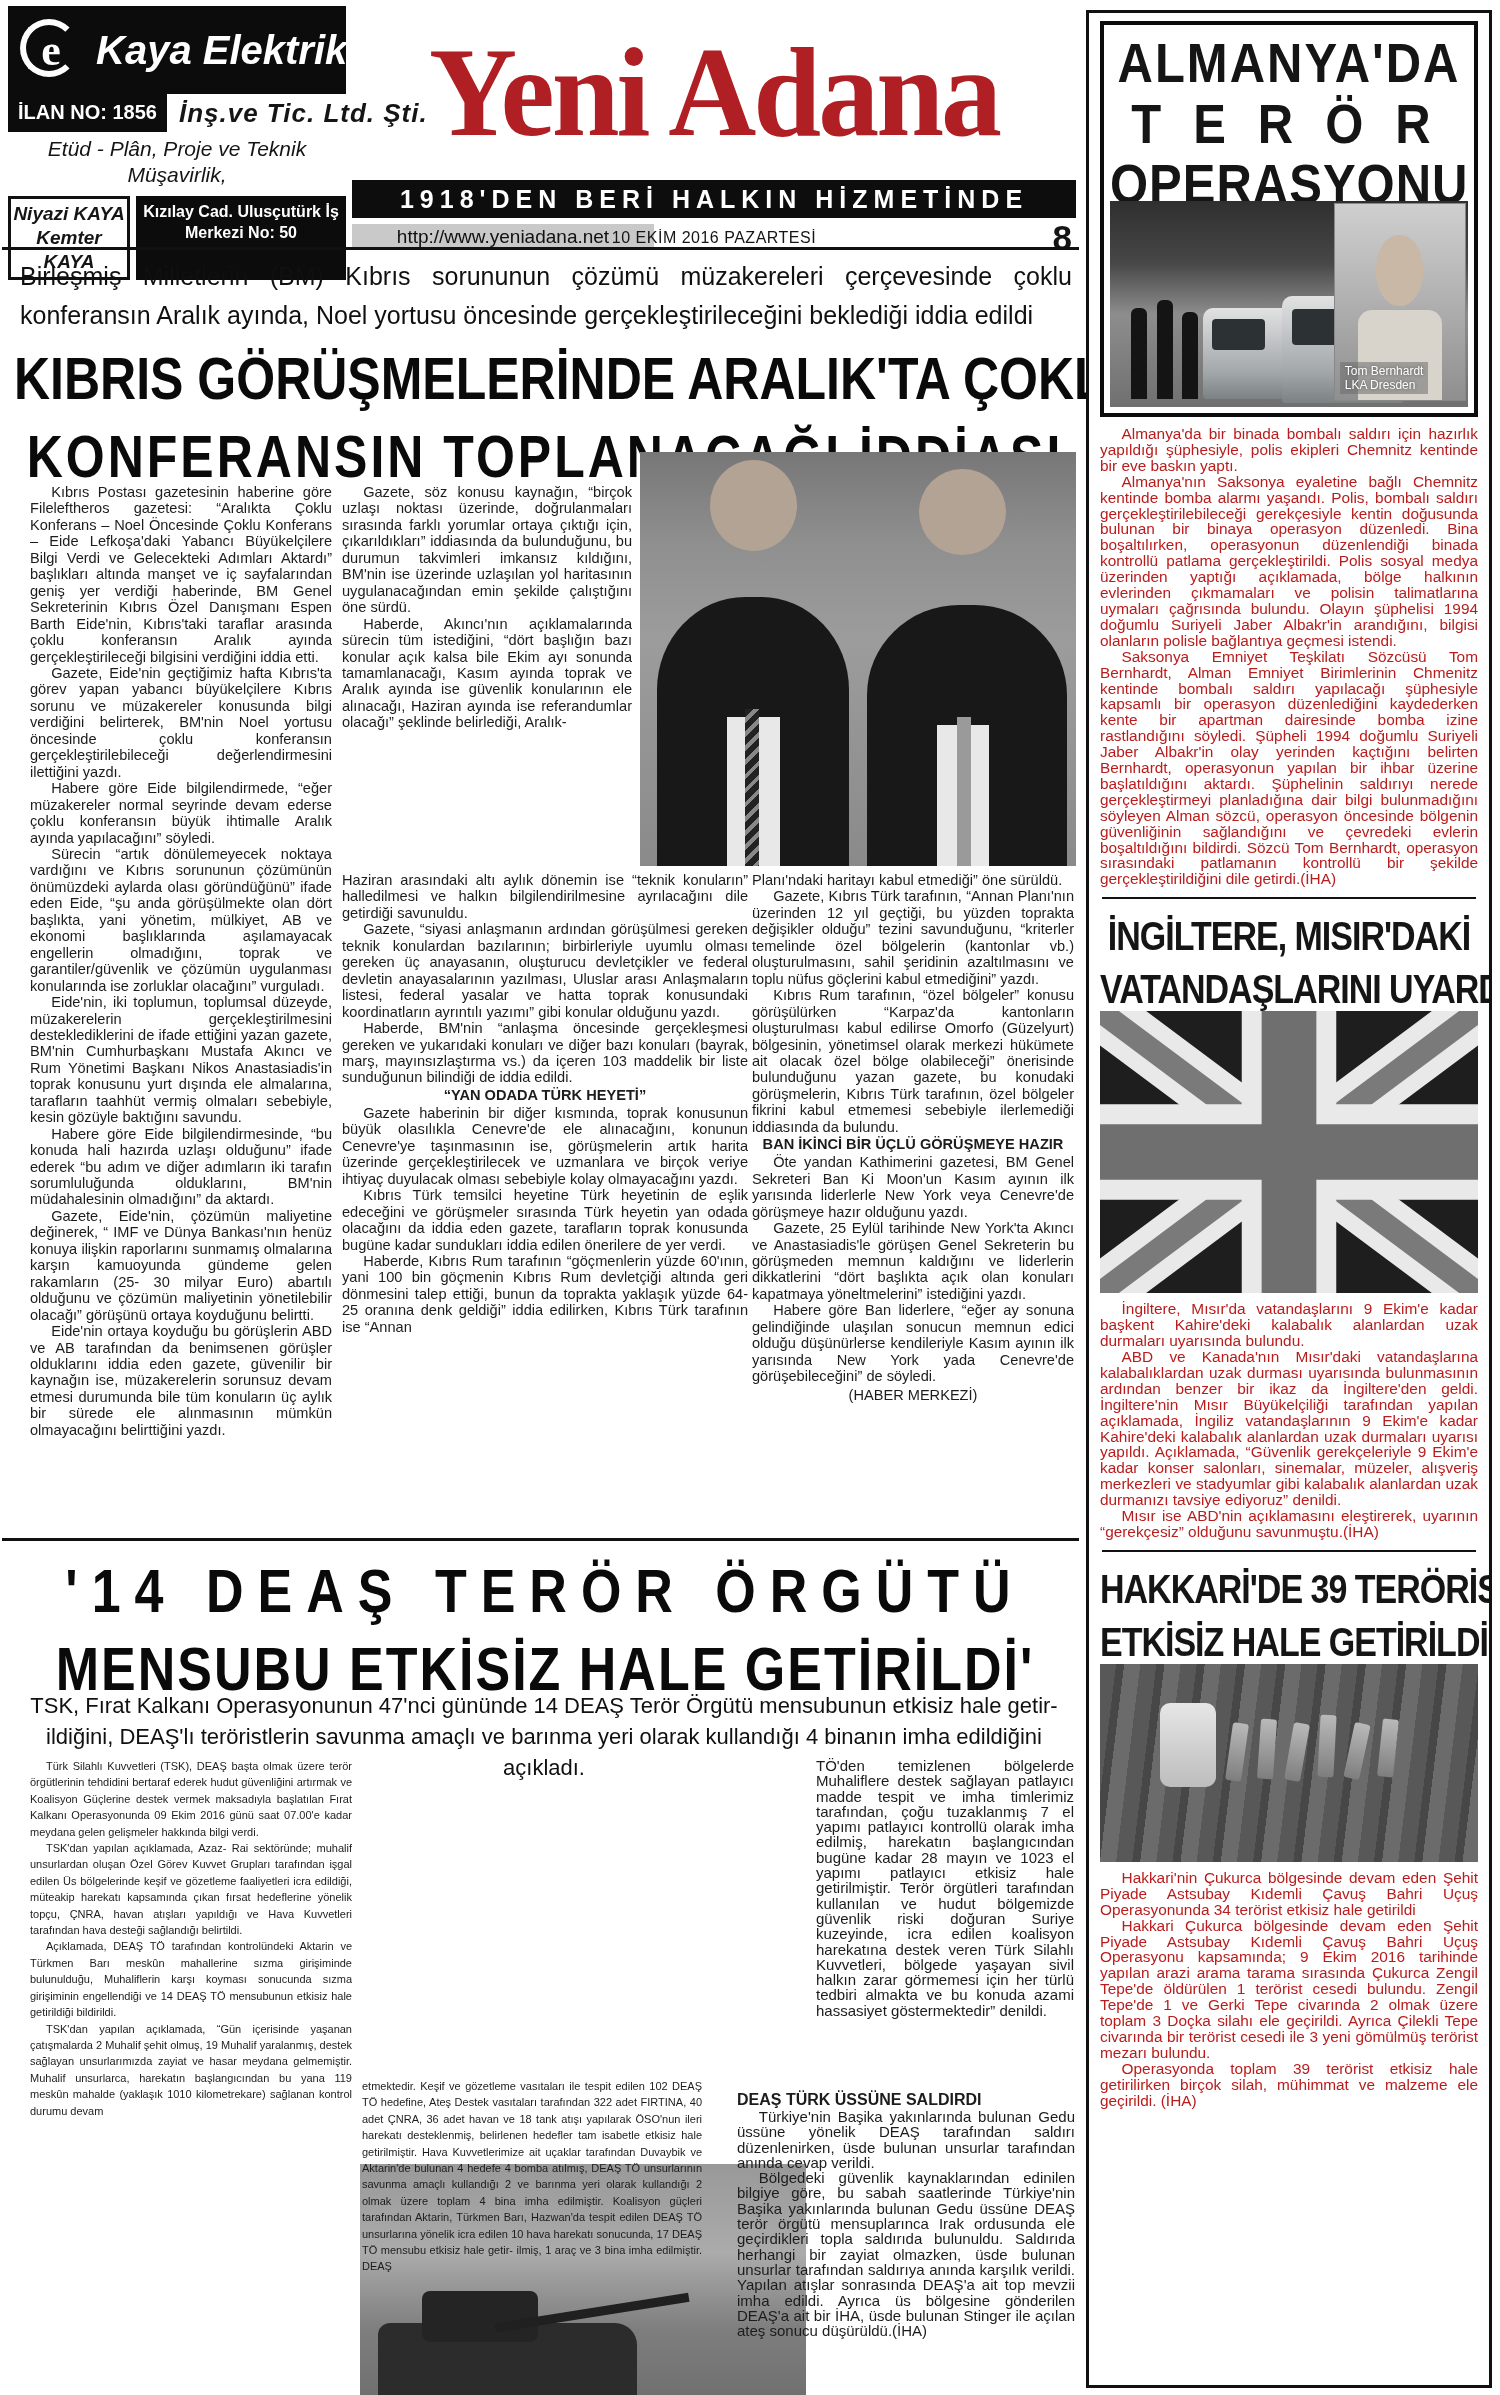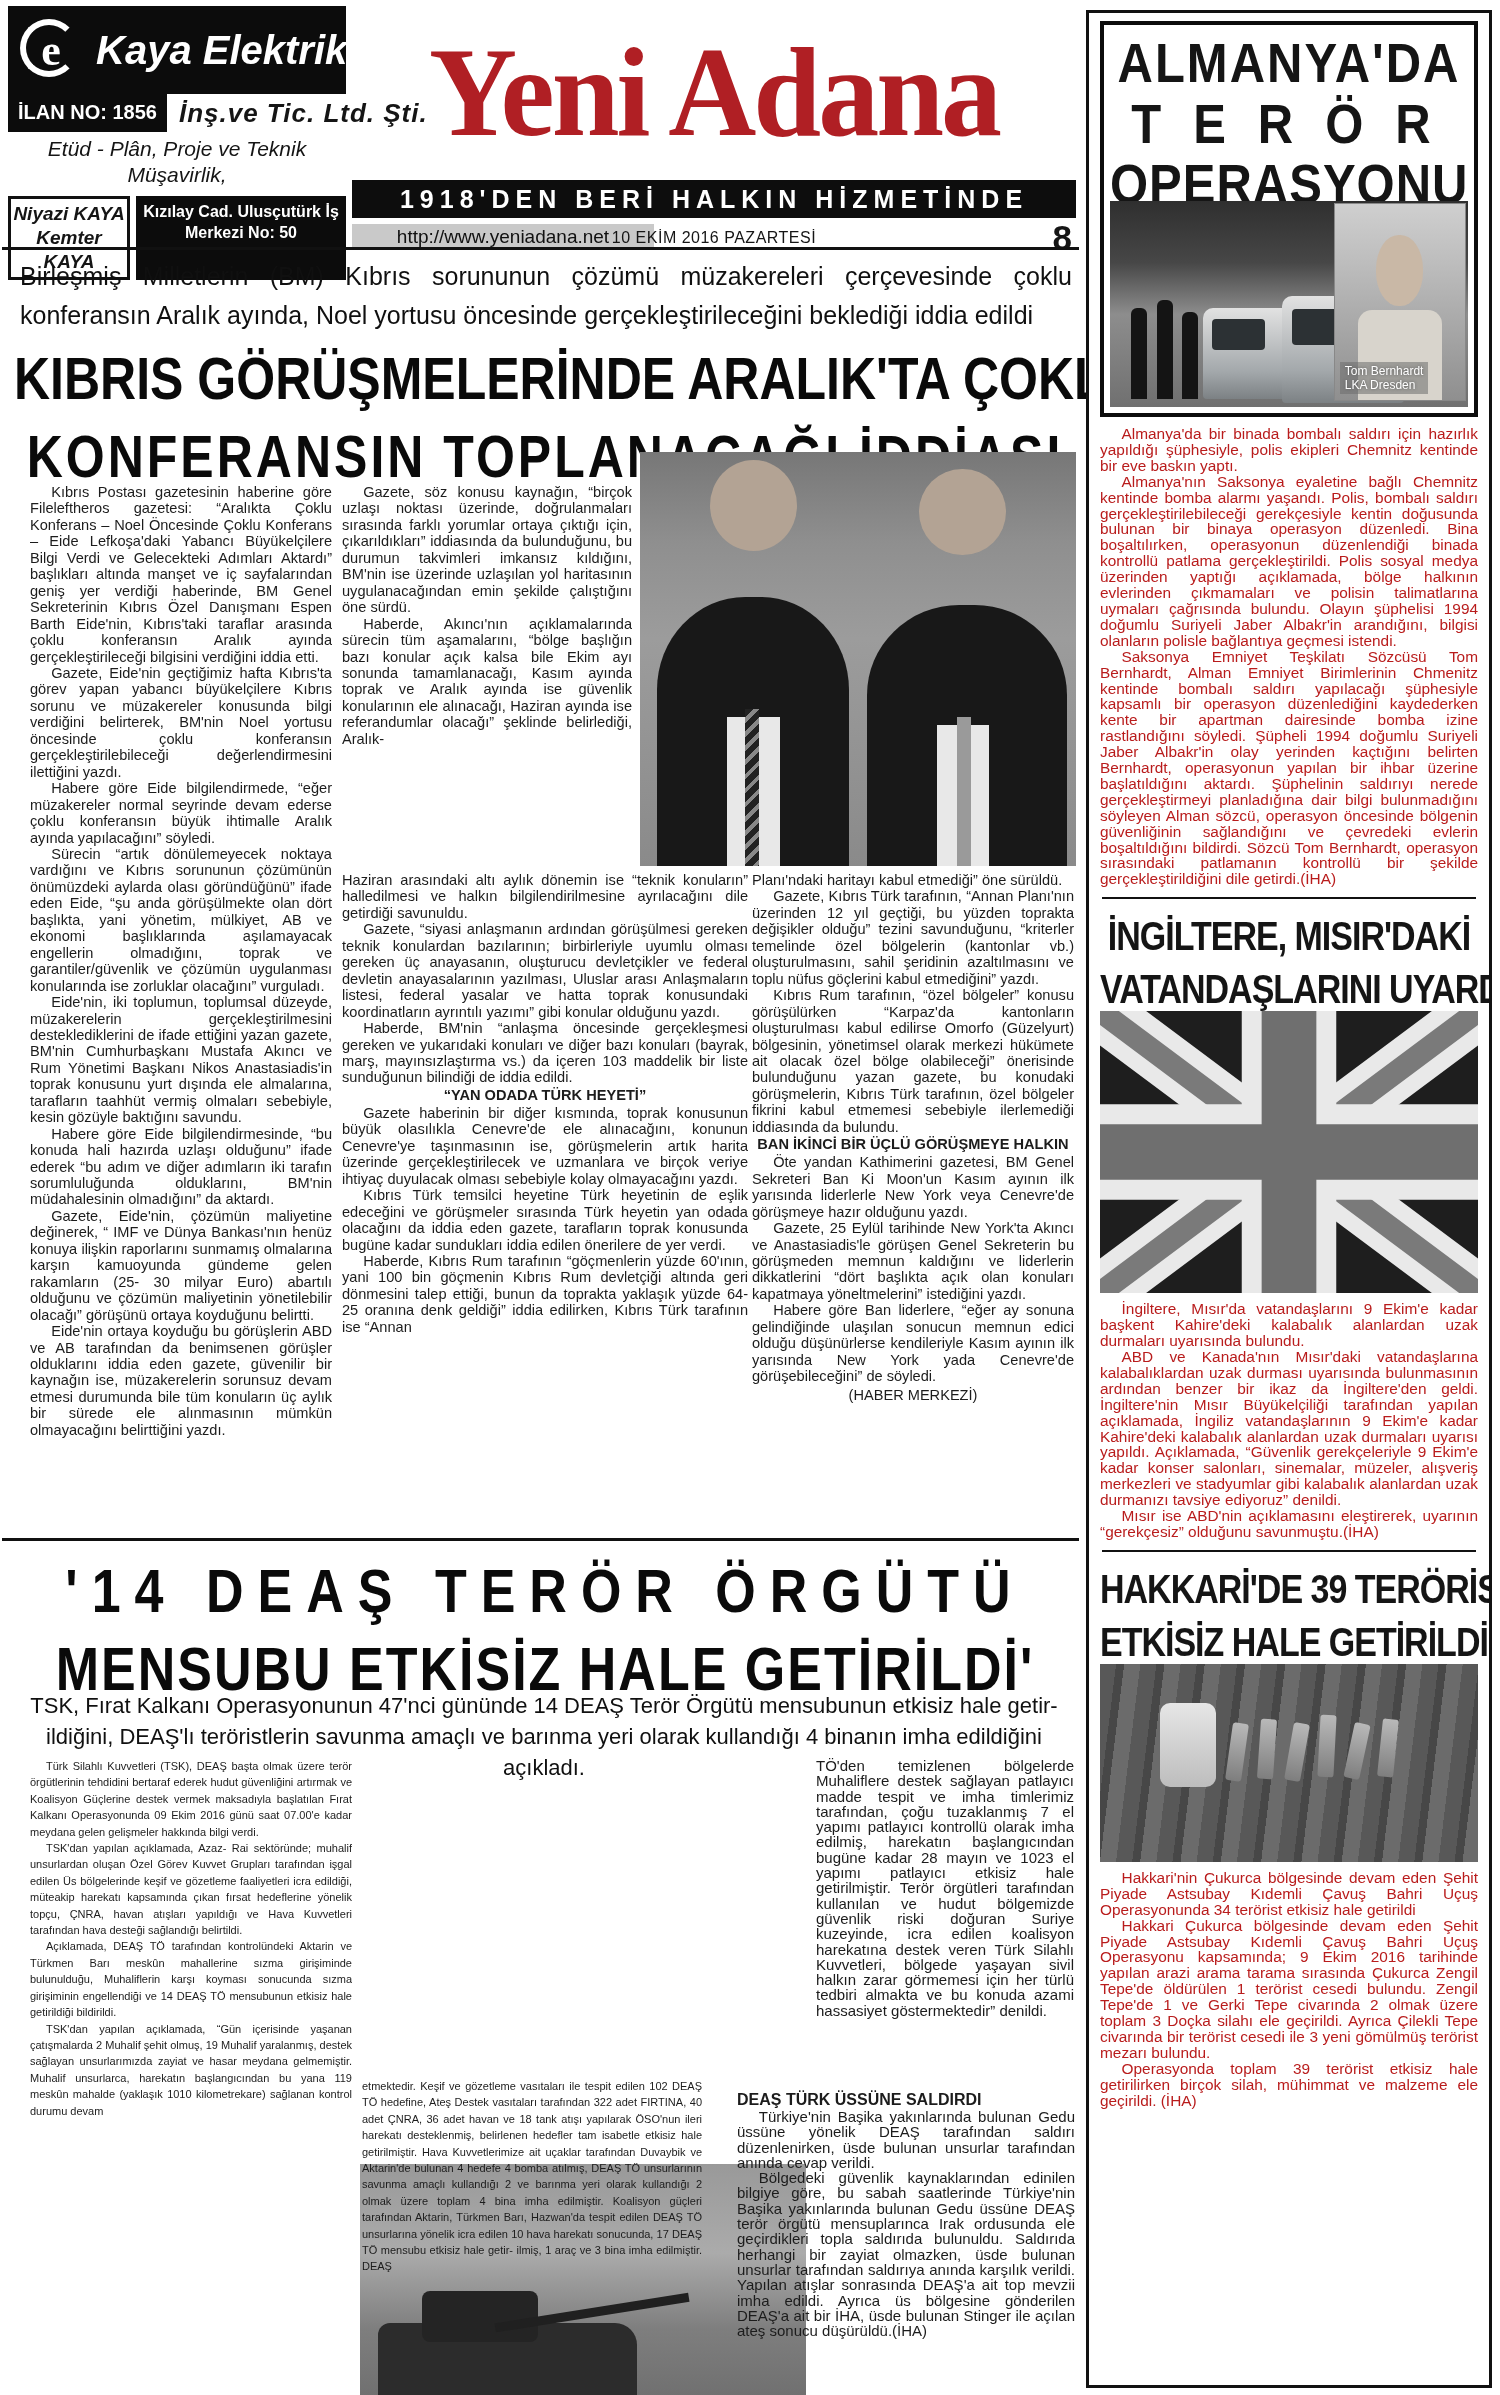--- a/index.html
+++ b/index.html
@@ -129,21 +129,21 @@
     <p>Habere göre Eide bilgilendirmede, “eğer müzakereler normal seyrinde devam ederse çoklu konferansın büyük ihtimalle Aralık ayında yapılacağını” söyledi.</p>
     <p>Sürecin “artık dönülemeyecek noktaya vardığını ve Kıbrıs sorununun çözümünün önümüzdeki aylarda olası göründüğünü” ifade eden Eide, “şu anda görüşülmekte olan dört başlıkta, yani yönetim, mülkiyet, AB ve ekonomi başlıklarında aşılamayacak engellerin olmadığını, toprak ve garantiler/güvenlik ve çözümün uygulanması konularında ise zorluklar olacağını” vurguladı.</p>
     <p>Eide'nin, iki toplumun, toplumsal düzeyde, müzakerelerin gerçekleştirilmesini desteklediklerini de ifade ettiğini yazan gazete, BM'nin Cumhurbaşkanı Mustafa Akıncı ve Rum Yönetimi Başkanı Nikos Anastasiadis'in toprak konusunu yurt dışında ele almalarına, tarafların taahhüt vermiş olmaları sebebiyle, kesin gözüyle baktığını savundu.</p>
     <p>Habere göre Eide bilgilendirmesinde, “bu konuda hali hazırda uzlaşı olduğunu” ifade ederek “bu adım ve diğer adımların iki tarafın sorumluluğunda olduklarını, BM'nin müdahalesinin olmadığını” da aktardı.</p>
     <p>Gazete, Eide'nin, çözümün maliyetine değinerek, “ IMF ve Dünya Bankası'nın henüz konuya ilişkin raporlarını sunmamış olmalarına karşın kamuoyunda gündeme gelen rakamların (25- 30 milyar Euro) abartılı olduğunu ve çözümün maliyetinin yönetilebilir olacağı” görüşünü ortaya koyduğunu belirtti.</p>
     <p>Eide'nin ortaya koyduğu bu görüşlerin ABD ve AB tarafından da benimsenen görüşler olduklarını iddia eden gazete, güvenilir bir kaynağın ise, müzakerelerin sorunsuz devam etmesi durumunda bile tüm konuların üç aylık bir sürede ele alınmasının mümkün olmayacağını belirttiğini yazdı.</p>
   </div>
 
 <div class="abs body-col" style="left:342px;top:484px;width:290px;height:384px">
     <p>Gazete, söz konusu kaynağın, “birçok uzlaşı noktası üzerinde, doğrulanmaları sırasında farklı yorumlar ortaya çıktığı için, çıkarıldıkları” iddiasında da bulunduğunu, bu durumun takvimleri imkansız kıldığını, BM'nin ise üzerinde uzlaşılan yol haritasının uygulanacağından emin şekilde çalıştığını öne sürdü.</p>
-    <p>Haberde, Akıncı'nın açıklamalarında sürecin tüm aşamalarını, “bölge başlığın bazı konular açık kalsa bile Ekim ayı sonunda tamamlanacağı, Kasım ayında toprak ve Aralık ayında ise güvenlik konularının ele alınacağı, Haziran ayında ise referandumlar olacağı” şeklinde belirlediği, Aralık-</p>
+    <p>Haberde, Akıncı'nın açıklamalarında sürecin tüm istediğini, “dört başlığın bazı konular açık kalsa bile Ekim ayı sonunda tamamlanacağı, Kasım ayında toprak ve Aralık ayında ise güvenlik konularının ele alınacağı, Haziran ayında ise referandumlar olacağı” şeklinde belirlediği, Aralık-</p>
   </div>
 
 <div class="abs photo ph-men" style="left:640px;top:452px;width:436px;height:414px">
   <div class="suit" style="left:4%;width:44%;height:66%"></div>
   <div class="head" style="left:16%;top:2%;width:20%;height:22%"></div>
   <div class="shirt" style="left:20%;width:12%;height:36%"></div>
   <div class="tie" style="left:24%;height:38%;background:repeating-linear-gradient(135deg,#222 0 6px,#888 6px 10px)"></div>
   <div class="suit" style="right:2%;width:46%;height:64%"></div>
   <div class="head" style="right:16%;top:4%;width:20%;height:21%"></div>
   <div class="shirt" style="right:20%;width:12%;height:34%"></div>
@@ -163,21 +163,21 @@
       <p>Haberde, Kıbrıs Rum tarafının “göçmenlerin yüzde 60'ının, yani 100 bin göçmenin Kıbrıs Rum devletçiği altında geri dönmesini talep ettiği, bunun da toprakta yaklaşık yüzde 64- 25 oranına denk geldiği” iddia edilirken, Kıbrıs Türk tarafının ise “Annan</p>
     </div>
 </div>
 
 <div class="abs body-col" style="left:752px;top:872px;width:322px;height:662px">
   <div class="cont">
       <p>Planı'ndaki haritayı  kabul etmediği” öne sürüldü.</p>
       <p>Gazete, Kıbrıs Türk tarafının, “Annan Planı'nın üzerinden 12 yıl geçtiği, bu yüzden toprakta değişikler olduğu” tezini savunduğunu, “kriterler temelinde özel bölgelerin (kantonlar vb.) oluşturulmasını, sahil şeridinin azaltılmasını ve toplu nüfus göçlerini kabul etmediğini” yazdı.</p>
       <p>Kıbrıs Rum tarafının, “özel bölgeler” konusu görüşülürken “Karpaz'da kantonların oluşturulması kabul edilirse Omorfo (Güzelyurt) bölgesinin, yönetimsel olarak merkezi hükümete ait olacak özel bölge olabileceği” önerisinde bulunduğunu yazan gazete, bu konudaki görüşmelerin, Kıbrıs Türk tarafının, özel bölgeler fikrini kabul etmemesi sebebiyle ilerlemediği iddiasında da bulundu.</p>
     </div>
-  <div class="col-subhead">BAN İKİNCİ BİR ÜÇLÜ GÖRÜŞMEYE HALKIN</div>
+  <div class="col-subhead">BAN İKİNCİ BİR ÜÇLÜ GÖRÜŞMEYE HAZIR</div>
   <div>
       <p>Öte yandan Kathimerini gazetesi, BM Genel Sekreteri Ban Ki Moon'un Kasım ayının ilk yarısında liderlerle New York veya Cenevre'de görüşmeye hazır olduğunu yazdı.</p>
       <p>Gazete, 25 Eylül tarihinde New York'ta Akıncı ve Anastasiadis'le görüşen Genel Sekreterin bu görüşmeden memnun kaldığını ve liderlerin dikkatlerini “dört başlıkta açık olan konuları kapatmaya yöneltmelerini” istediğini yazdı.</p>
       <p>Habere göre Ban liderlere, “eğer ay sonuna gelindiğinde ulaşılan sonucun memnun edici olduğu düşünürlerse kendileriyle Kasım ayının ilk yarısında New York yada Cenevre'de görüşebileceğini” de söyledi.</p>
     </div>
   <div class="sign">(HABER MERKEZİ)</div>
 </div>
 
 <div class="abs rule-h" style="left:2px;top:1538px;width:1077px;height:3px"></div>
 

